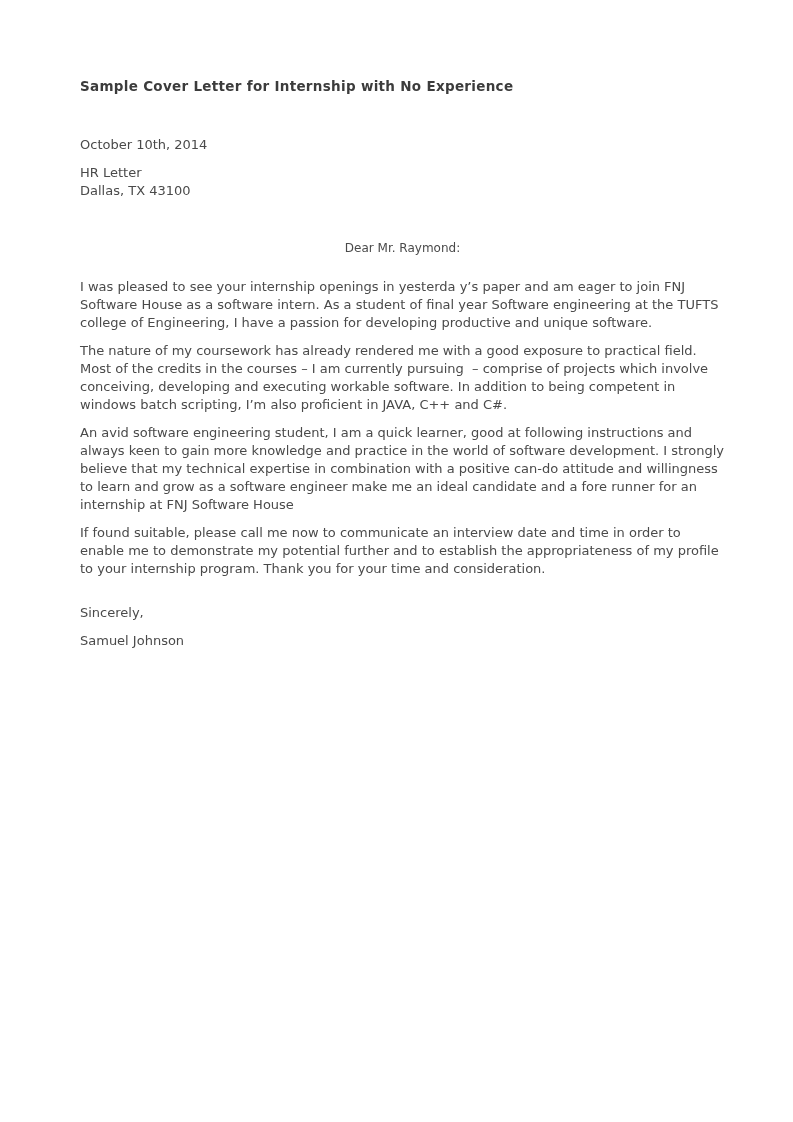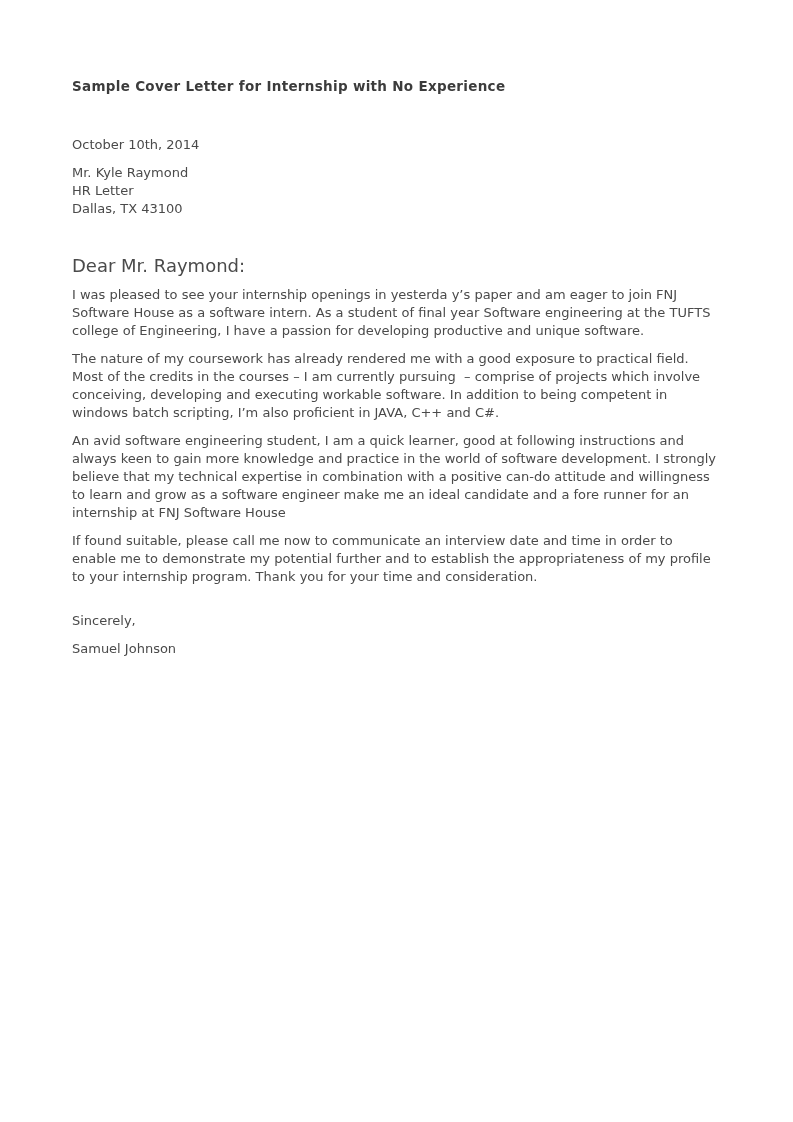--- a/index.html
+++ b/index.html
@@ -7,21 +7,21 @@
   .page {
     position: relative;
     width: 793px;
     height: 1122px;
     background: #ffffff;
     overflow: hidden;
     font-family: "DejaVu Sans", sans-serif;
   }
   .content {
     position: absolute;
-    left: 72px;
+    left: 80px;
     top: 78px;
     width: 645px;
   }
   .doc-title {
     font-size: 13.5px;
     font-weight: bold;
     letter-spacing: 0.3px;
     color: #3c3c3c;
     line-height: 16px;
     margin-bottom: 42px;
@@ -33,24 +33,25 @@
     margin-bottom: 10px;
   }
   .address-block {
     font-size: 13px;
     line-height: 18px;
     color: #4a4a4a;
     margin-bottom: 39px;
   }
   .address-line { display: block; }
   .salutation {
-    font-size: 18px;
+    font-size: 12px;
     line-height: 18px;
     color: #4a4a4a;
-    margin-bottom: 11px;
+    margin-bottom: 21px;
+    text-align: center;
   }
   .body-paragraph {
     font-size: 13px;
     line-height: 18px;
     color: #4a4a4a;
     margin-bottom: 10px;
     white-space: pre-wrap;
   }
   .closing {
     font-size: 13px;
@@ -69,21 +70,20 @@
 <body>
 
 <div class="page">
   <div class="content">
 
     <div class="doc-title">Sample Cover Letter for Internship with No Experience</div>
 
     <div class="date-line">October 10th, 2014</div>
 
     <div class="address-block">
-      <span class="address-line">Mr. Kyle Raymond</span>
       <span class="address-line">HR Letter</span>
       <span class="address-line">Dallas, TX 43100</span>
     </div>
 
     <div class="salutation">Dear Mr. Raymond:</div>
 
     <p class="body-paragraph">I was pleased to see your internship openings in yesterda y’s paper and am eager to join FNJ Software House as a software intern. As a student of final year Software engineering at the TUFTS college of Engineering, I have a passion for developing productive and unique software.</p>
 
     <p class="body-paragraph">The nature of my coursework has already rendered me with a good exposure to practical field. Most of the credits in the courses – I am currently pursuing  – comprise of projects which involve conceiving, developing and executing workable software. In addition to being competent in windows batch scripting, I’m also proficient in JAVA, C++ and C#.</p>
 

